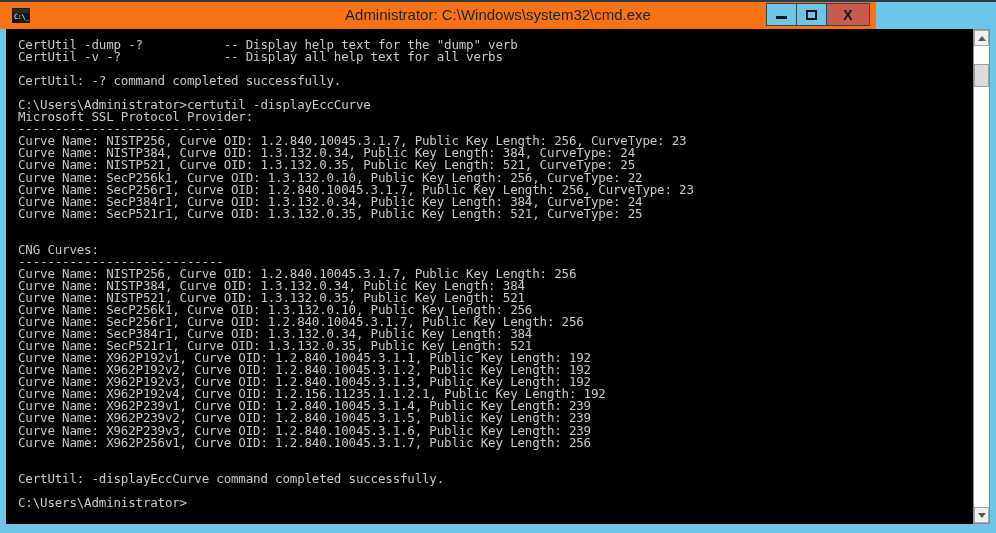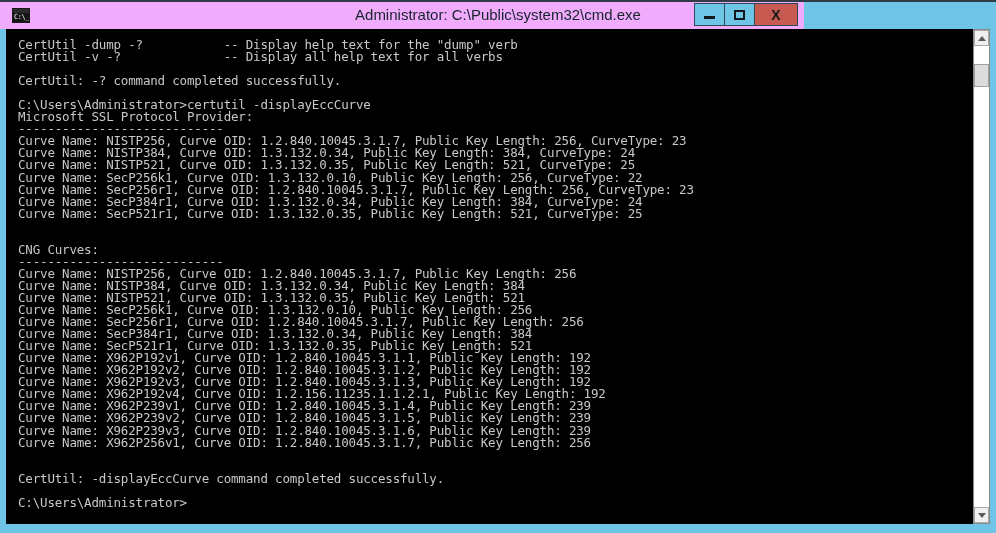--- a/index.html
+++ b/index.html
@@ -22,23 +22,23 @@
     width: 996px;
     height: 533px;
     background: #6fc5e6;
     box-sizing: border-box;
   }
 
   
   #title-bar {
     position: absolute;
     left: 0; top: 0;
-    width: 804px;
+    width: 876px;
     height: 29px;
-    background: #f0abfc;
+    background: #f97316;
   }
   #title-bar-topline {
     position: absolute;
     left: 0; top: 0;
     width: 996px;
     height: 2px;
     background: #2f3c45;
   }
   #app-icon {
     position: absolute;
@@ -214,21 +214,21 @@
 <div id="cmd-window">
 
   <div id="title-bar">
     <div id="title-bar-topline"></div>
 
     <div id="app-icon">
       <div class="icon-titlebar"></div>
       <div class="icon-body">C:\_</div>
     </div>
 
-    <div id="window-title">Administrator: C:\Public\system32\cmd.exe</div>
+    <div id="window-title">Administrator: C:\Windows\system32\cmd.exe</div>
 
     <div id="window-controls">
       <div class="win-btn">
         <span class="glyph-min"></span>
       </div>
       <div class="win-btn">
         <span class="glyph-max"></span>
       </div>
       <div class="win-btn close">
         <span class="glyph-close">X</span>

